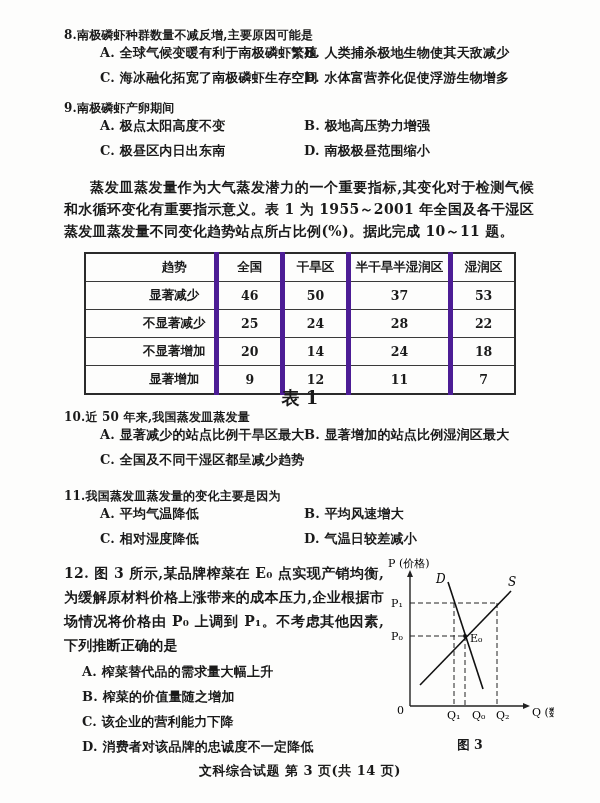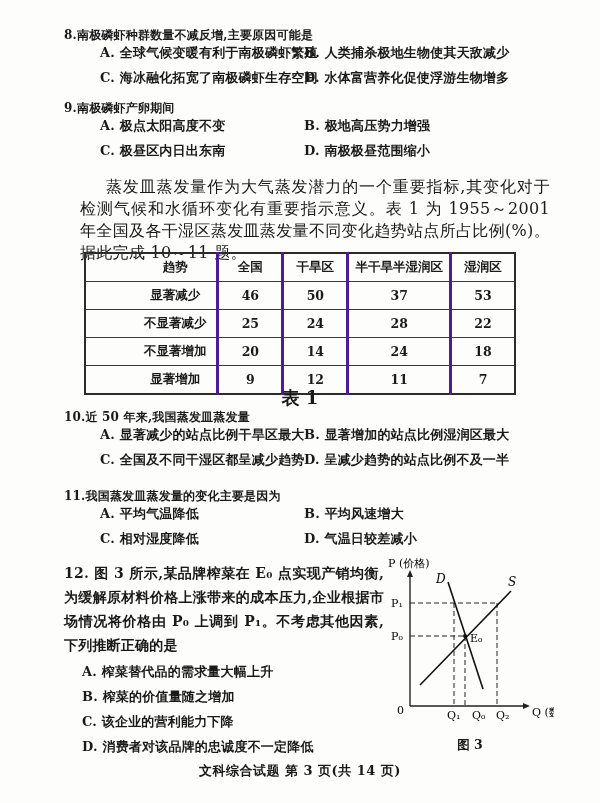--- a/index.html
+++ b/index.html
@@ -43,46 +43,46 @@
   .opt {
     position: absolute;
     white-space: nowrap;
   }
   .opt-a, .opt-c { left: 36px; }
   .opt-b, .opt-d { left: 240px; }
 
   
   #intro-paragraph {
     position: absolute;
-    left: 80px;
+    left: 64px;
     top: 176px;
     width: 470px;
-    font-size: 16px;
+    font-size: 14px;
     line-height: 22px;
     text-align: justify;
     text-indent: 26px;
-    font-weight: 400;
+    font-weight: 700;
     letter-spacing: 0.3px;
   }
 
   
   #stats-table-wrap {
     position: absolute;
     left: 84px;
     top: 252px;
     width: 432px;
   }
   table.stats {
     border-collapse: collapse;
     width: 432px;
     font-size: 12.5px;
     font-weight: 600;
   }
   table.stats th, table.stats td {
-    border-left: 3px solid #4c1d95;
+    border-left: 5px solid #4c1d95;
     border-bottom: 1px solid #3a3a3a;
     text-align: center;
     height: 27px;
     padding: 0;
     font-weight: 600;
   }
   table.stats thead th {
     border-top: 2px solid #2b2b2b;
     border-bottom: 1px solid #3a3a3a;
   }
@@ -252,21 +252,20 @@
   <div class="qblock" style="left:64px; top:408px; width:470px;">
     <div class="qstem">
       <span class="qnum">10.</span><span>近 50 年来,我国蒸发皿蒸发量</span>
     </div>
     <div class="opt-row">
       <span class="opt opt-a">A. 显著减少的站点比例干旱区最大</span>
       <span class="opt opt-b">B. 显著增加的站点比例湿润区最大</span>
     </div>
     <div class="opt-row">
       <span class="opt opt-c">C. 全国及不同干湿区都呈减少趋势</span>
-      <span class="opt opt-d">D. 呈减少趋势的站点比例不及一半</span>
     </div>
   </div>
 
   <div class="qblock" style="left:64px; top:487px; width:470px;">
     <div class="qstem">
       <span class="qnum">11.</span><span>我国蒸发皿蒸发量的变化主要是因为</span>
     </div>
     <div class="opt-row">
       <span class="opt opt-a">A. 平均气温降低</span>
       <span class="opt opt-b">B. 平均风速增大</span>

